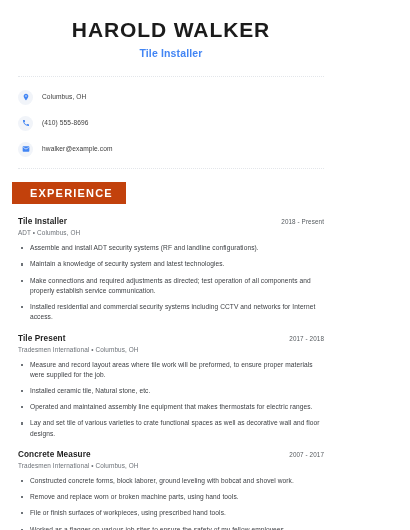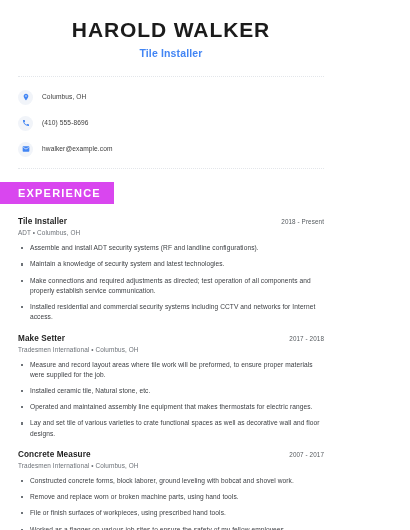--- a/index.html
+++ b/index.html
@@ -79,27 +79,28 @@
   .contact-text {
     font-size: 6.6px;
     color: #3c3c3c;
     letter-spacing: 0.1px;
     line-height: 1;
   }
 
   
   .section-badge {
     display: inline-block;
-    background: #d946ef;
+    background: #c2410c;
     color: #ffffff;
     font-size: 11px;
     font-weight: bold;
     letter-spacing: 1.2px;
     padding: 5px 13px 5px 18px;
     line-height: 1.1;
+    margin-left: 12px;
   }
   .section-wrap { margin-top: 13px; }
 
   
   .experience {
     padding: 0 18px;
     margin-top: 13px;
   }
   .entry { margin-bottom: 11px; }
   .entry:last-child { margin-bottom: 0; }
@@ -211,21 +212,21 @@
       <ul class="bullets">
         <li>Assemble and install ADT security systems (RF and landline configurations).</li>
         <li>Maintain a knowledge of security system and latest technologies.</li>
         <li>Make connections and required adjustments as directed; test operation of all components and properly establish service communication.</li>
         <li>Installed residential and commercial security systems including CCTV and networks for Internet access.</li>
       </ul>
     </div>
 
     <div class="entry">
       <div class="entry-head">
-        <span class="entry-title">Make Setter</span>
+        <span class="entry-title">Tile Present</span>
         <span class="entry-dates">2017 - 2018</span>
       </div>
       <div class="entry-sub">Tradesmen International • Columbus, OH</div>
       <ul class="bullets">
         <li>Measure and record layout areas where tile work will be preformed, to ensure proper materials were supplied for the job.</li>
         <li>Installed ceramic tile, Natural stone, etc.</li>
         <li>Operated and maintained assembly line equipment that makes thermostats for electric ranges.</li>
         <li>Lay and set tile of various varieties to crate functional spaces as well as decorative wall and floor designs.</li>
       </ul>
     </div>

